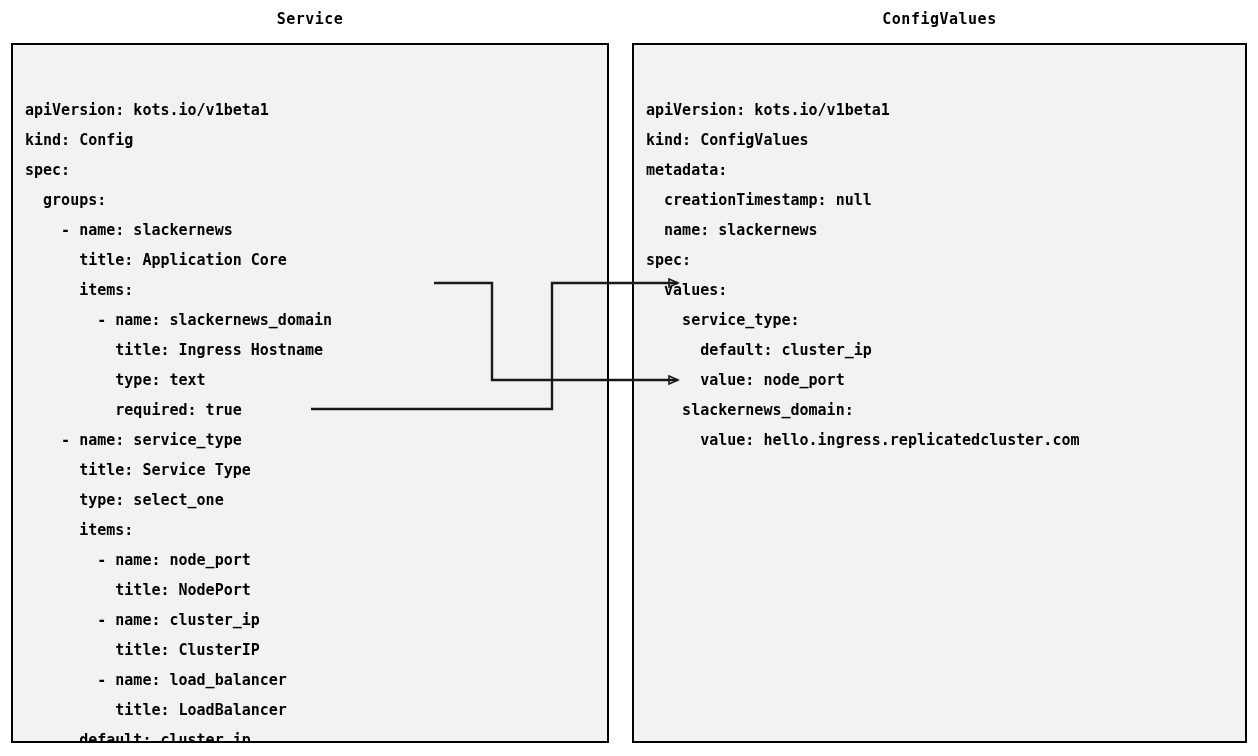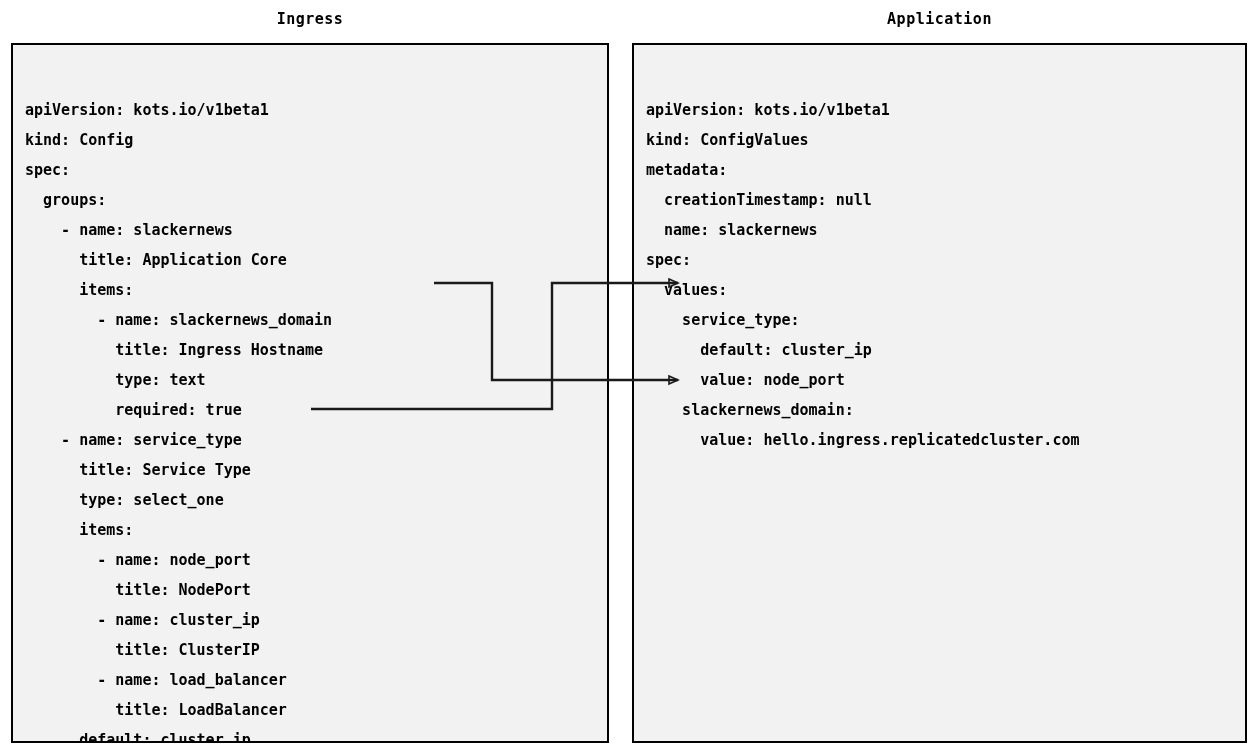--- a/index.html
+++ b/index.html
@@ -74,22 +74,22 @@
     left: 0;
     top: 0;
     width: 1258px;
     height: 756px;
     pointer-events: none;
   }
 </style>
 </head>
 <body style="background: rgb(255, 255, 255);">
 
-<div class="panel-title" id="config-title">Ingress</div>
-<div class="panel-title" id="configvalues-title">Application</div>
+<div class="panel-title" id="config-title">Service</div>
+<div class="panel-title" id="configvalues-title">ConfigValues</div>
 
 <div class="code-panel" id="config-panel" style="background: rgb(242, 242, 242); border-color: rgb(0, 0, 0);">
   <div class="code-lines" id="config-lines"><div class="code-line">apiVersion: kots.io/v1beta1</div><div class="code-line">kind: Config</div><div class="code-line">spec:</div><div class="code-line">  groups:</div><div class="code-line">    - name: slackernews</div><div class="code-line">      title: Application Core</div><div class="code-line">      items:</div><div class="code-line">        - name: slackernews_domain</div><div class="code-line">          title: Ingress Hostname</div><div class="code-line">          type: text</div><div class="code-line">          required: true</div><div class="code-line">    - name: service_type</div><div class="code-line">      title: Service Type</div><div class="code-line">      type: select_one</div><div class="code-line">      items:</div><div class="code-line">        - name: node_port</div><div class="code-line">          title: NodePort</div><div class="code-line">        - name: cluster_ip</div><div class="code-line">          title: ClusterIP</div><div class="code-line">        - name: load_balancer</div><div class="code-line">          title: LoadBalancer</div><div class="code-line">      default: cluster_ip</div></div>
 </div>
 
 <div class="code-panel" id="configvalues-panel" style="background: rgb(242, 242, 242); border-color: rgb(0, 0, 0);">
   <div class="code-lines" id="configvalues-lines"><div class="code-line">apiVersion: kots.io/v1beta1</div><div class="code-line">kind: ConfigValues</div><div class="code-line">metadata:</div><div class="code-line">  creationTimestamp: null</div><div class="code-line">  name: slackernews</div><div class="code-line">spec:</div><div class="code-line">  values:</div><div class="code-line">    service_type:</div><div class="code-line">      default: cluster_ip</div><div class="code-line">      value: node_port</div><div class="code-line">    slackernews_domain:</div><div class="code-line">      value: hello.ingress.replicatedcluster.com</div></div>
 </div>
 
 <svg id="connectors" viewBox="0 0 1258 756">

